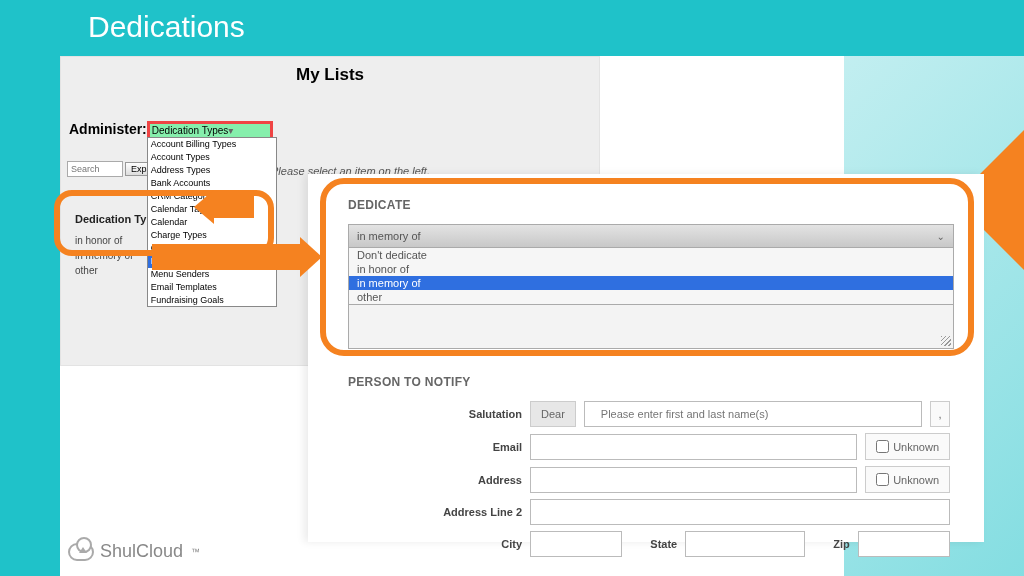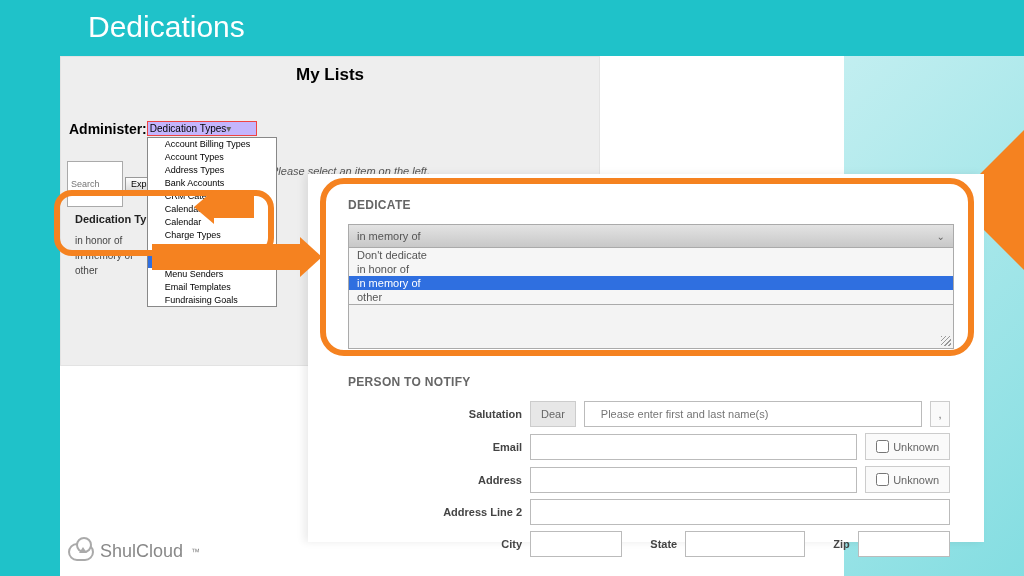--- a/index.html
+++ b/index.html
@@ -10,26 +10,26 @@
 .bg-deco .orange-tri{position:absolute;right:0;top:130px;width:0;height:0;border-top:70px solid transparent;border-bottom:70px solid transparent;border-right:70px solid #f58220}
 .header{position:relative;z-index:2;background:#1fc2c9;color:#fff;padding:10px 0 12px 88px}
 .header h1{font-size:30px;font-weight:300}
 .header .crumb{font-size:22px;font-weight:300;margin-top:2px;opacity:.95}
 .stage{position:relative;z-index:1;height:calc(576px - 90px)}
 .admin-panel{position:absolute;left:60px;top:0;width:540px;height:310px;background:#eee;border:1px solid #e3e3e3}
 .admin-panel .title{text-align:center;font-weight:700;font-size:17px;padding:8px 0}
 .admin-panel .row{display:flex;align-items:flex-start;padding:0 8px;margin-top:28px}
 .admin-panel .lbl{font-weight:700;font-size:14px;white-space:nowrap}
 .dd-wrap{position:relative}
-.dd-select{width:110px;font-size:10px;padding:1px 2px;border:1px solid #ef4444;background:#c4b5fd}
+.dd-select{width:126px;font-size:10px;padding:1px 2px;border:3px solid #ef4444;background:#86efac}
 .dd-list{position:absolute;left:0;top:16px;width:130px;max-height:170px;overflow:auto;background:#fff;border:1px solid #888;font-size:9px;line-height:13px;z-index:5}
-.dd-list div{padding:0 17px;white-space:nowrap;overflow:hidden;text-overflow:ellipsis;cursor:default}
+.dd-list div{padding:0 3px;white-space:nowrap;overflow:hidden;text-overflow:ellipsis;cursor:default}
 .dd-list div.sel{background:#2f6fe0;color:#fff}
 .admin-panel .tools{position:absolute;left:6px;top:104px;display:flex;gap:2px;align-items:center}
-.admin-panel .tools input{width:56px;font-size:9px;padding:17px 3px;border:1px solid #aaa}
+.admin-panel .tools input{width:56px;font-size:9px;padding:2px 3px;border:1px solid #aaa}
 .admin-panel .tools button{font-size:9px;padding:1px 5px;border:1px solid #999;background:linear-gradient(#fefefe,#ddd)}
 .admin-panel .hint{position:absolute;left:210px;top:108px;font-size:11px;color:#555;font-style:italic}
 .admin-panel .types-box{position:absolute;left:8px;top:154px;font-size:10px;color:#444}
 .admin-panel .types-box .hd{font-weight:700;font-size:11px;margin-bottom:6px;color:#222}
 .admin-panel .types-box div{padding:2px 6px}
 .callout-left{position:absolute;left:54px;top:134px;width:220px;height:66px;border:6px solid #f58220;border-radius:18px;z-index:6;pointer-events:none}
 .arrow-left{position:absolute;left:212px;top:140px;z-index:7;pointer-events:none}
 .arrow-right{position:absolute;left:152px;top:188px;z-index:7;pointer-events:none}
 .arrow-body{display:inline-block;background:#f58220;position:relative}
 .arrow-left .arrow-body{width:42px;height:22px}

